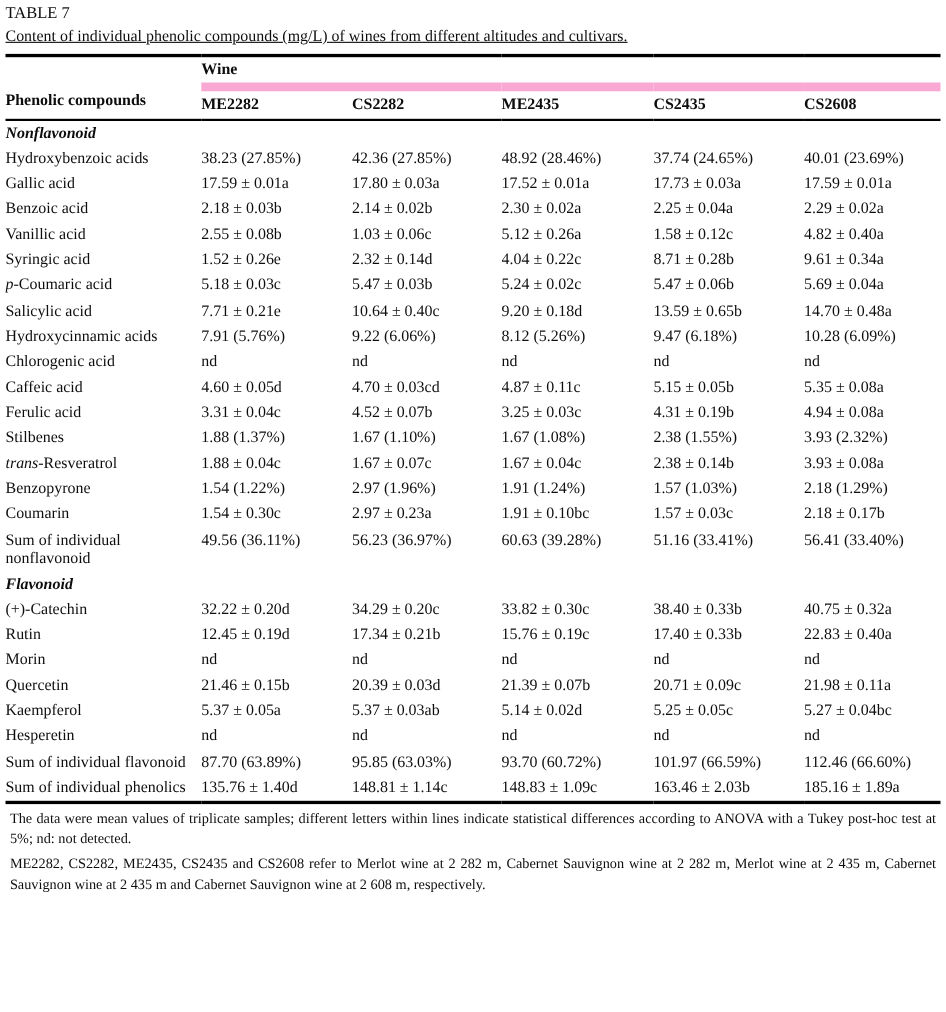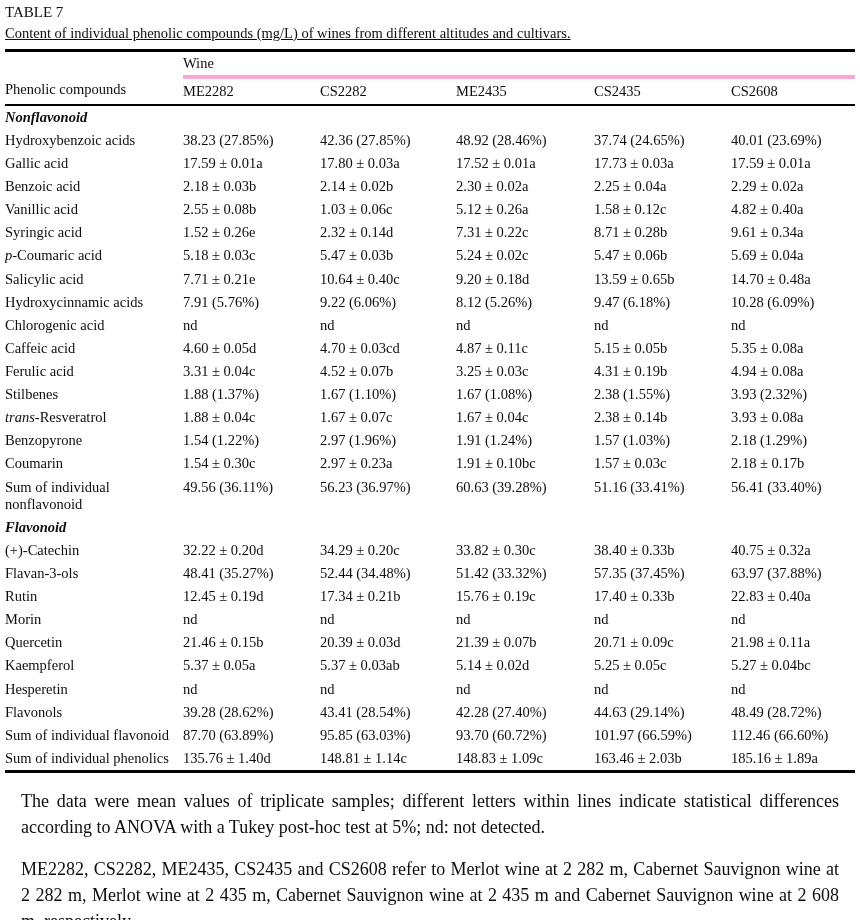--- a/index.html
+++ b/index.html
@@ -40,49 +40,49 @@
     font-size: 14.5px;
     line-height: 1.18;
     text-align: left;
     vertical-align: top;
     padding: 3px 2px 3px 0;
     overflow: hidden;
     white-space: normal;
   }
   th.wine-th {
     text-align: center;
-    font-weight: normal;
-    border-bottom: 4px solid #f9a8d4;
+    font-weight: bold;
+    border-bottom: 8px solid #f9a8d4;
     padding-top: 5px;
     padding-bottom: 3px;
   }
   th.spacer-th {
     border-bottom: none;
   }
   tr.col-header-row th {
-    font-weight: normal;
+    font-weight: bold;
     border-bottom: 2px solid #000;
     padding-top: 4px;
     padding-bottom: 4px;
   }
   td.section-cell {
     font-weight: bold;
     font-style: italic;
     margin-left: 48px;
   }
   td.compound-cell i {
     font-style: italic;
   }
   .notes {
     margin-top: 3px;
     width: 850px;
   }
   .notes p {
-    margin: 16px;
-    font-size: 18px;
+    margin: 4px;
+    font-size: 13px;
     line-height: 1.44;
     text-align: justify;
   }
 </style>
 </head>
 <body>
 
 <div class="page">
 
   <div class="table-label">TABLE 7</div>
@@ -144,21 +144,21 @@
           <td class="value-cell">2.55 ± 0.08b</td>
           <td class="value-cell">1.03 ± 0.06c</td>
           <td class="value-cell">5.12 ± 0.26a</td>
           <td class="value-cell">1.58 ± 0.12c</td>
           <td class="value-cell">4.82 ± 0.40a</td>
         </tr>
         <tr>
           <td class="compound-cell">Syringic acid</td>
           <td class="value-cell">1.52 ± 0.26e</td>
           <td class="value-cell">2.32 ± 0.14d</td>
-          <td class="value-cell">7.31 ± 0.22c</td>
+          <td class="value-cell">4.04 ± 0.22c</td>
           <td class="value-cell">8.71 ± 0.28b</td>
           <td class="value-cell">9.61 ± 0.34a</td>
         </tr>
         <tr>
           <td class="compound-cell"><i>p</i><span>-Coumaric acid</span></td>
           <td class="value-cell">5.18 ± 0.03c</td>
           <td class="value-cell">5.47 ± 0.03b</td>
           <td class="value-cell">5.24 ± 0.02c</td>
           <td class="value-cell">5.47 ± 0.06b</td>
           <td class="value-cell">5.69 ± 0.04a</td>
@@ -248,28 +248,20 @@
         </tr>
         <tr>
           <td class="compound-cell">(+)-Catechin</td>
           <td class="value-cell">32.22 ± 0.20d</td>
           <td class="value-cell">34.29 ± 0.20c</td>
           <td class="value-cell">33.82 ± 0.30c</td>
           <td class="value-cell">38.40 ± 0.33b</td>
           <td class="value-cell">40.75 ± 0.32a</td>
         </tr>
         <tr>
-          <td class="compound-cell">Flavan-3-ols</td>
-          <td class="value-cell">48.41 (35.27%)</td>
-          <td class="value-cell">52.44 (34.48%)</td>
-          <td class="value-cell">51.42 (33.32%)</td>
-          <td class="value-cell">57.35 (37.45%)</td>
-          <td class="value-cell">63.97 (37.88%)</td>
-        </tr>
-        <tr>
           <td class="compound-cell">Rutin</td>
           <td class="value-cell">12.45 ± 0.19d</td>
           <td class="value-cell">17.34 ± 0.21b</td>
           <td class="value-cell">15.76 ± 0.19c</td>
           <td class="value-cell">17.40 ± 0.33b</td>
           <td class="value-cell">22.83 ± 0.40a</td>
         </tr>
         <tr>
           <td class="compound-cell">Morin</td>
           <td class="value-cell">nd</td>
@@ -296,28 +288,20 @@
         </tr>
         <tr>
           <td class="compound-cell">Hesperetin</td>
           <td class="value-cell">nd</td>
           <td class="value-cell">nd</td>
           <td class="value-cell">nd</td>
           <td class="value-cell">nd</td>
           <td class="value-cell">nd</td>
         </tr>
         <tr>
-          <td class="compound-cell">Flavonols</td>
-          <td class="value-cell">39.28 (28.62%)</td>
-          <td class="value-cell">43.41 (28.54%)</td>
-          <td class="value-cell">42.28 (27.40%)</td>
-          <td class="value-cell">44.63 (29.14%)</td>
-          <td class="value-cell">48.49 (28.72%)</td>
-        </tr>
-        <tr>
           <td class="compound-cell">Sum of individual flavonoid</td>
           <td class="value-cell">87.70 (63.89%)</td>
           <td class="value-cell">95.85 (63.03%)</td>
           <td class="value-cell">93.70 (60.72%)</td>
           <td class="value-cell">101.97 (66.59%)</td>
           <td class="value-cell">112.46 (66.60%)</td>
         </tr>
         <tr>
           <td class="compound-cell">Sum of individual phenolics</td>
           <td class="value-cell">135.76 ± 1.40d</td>

